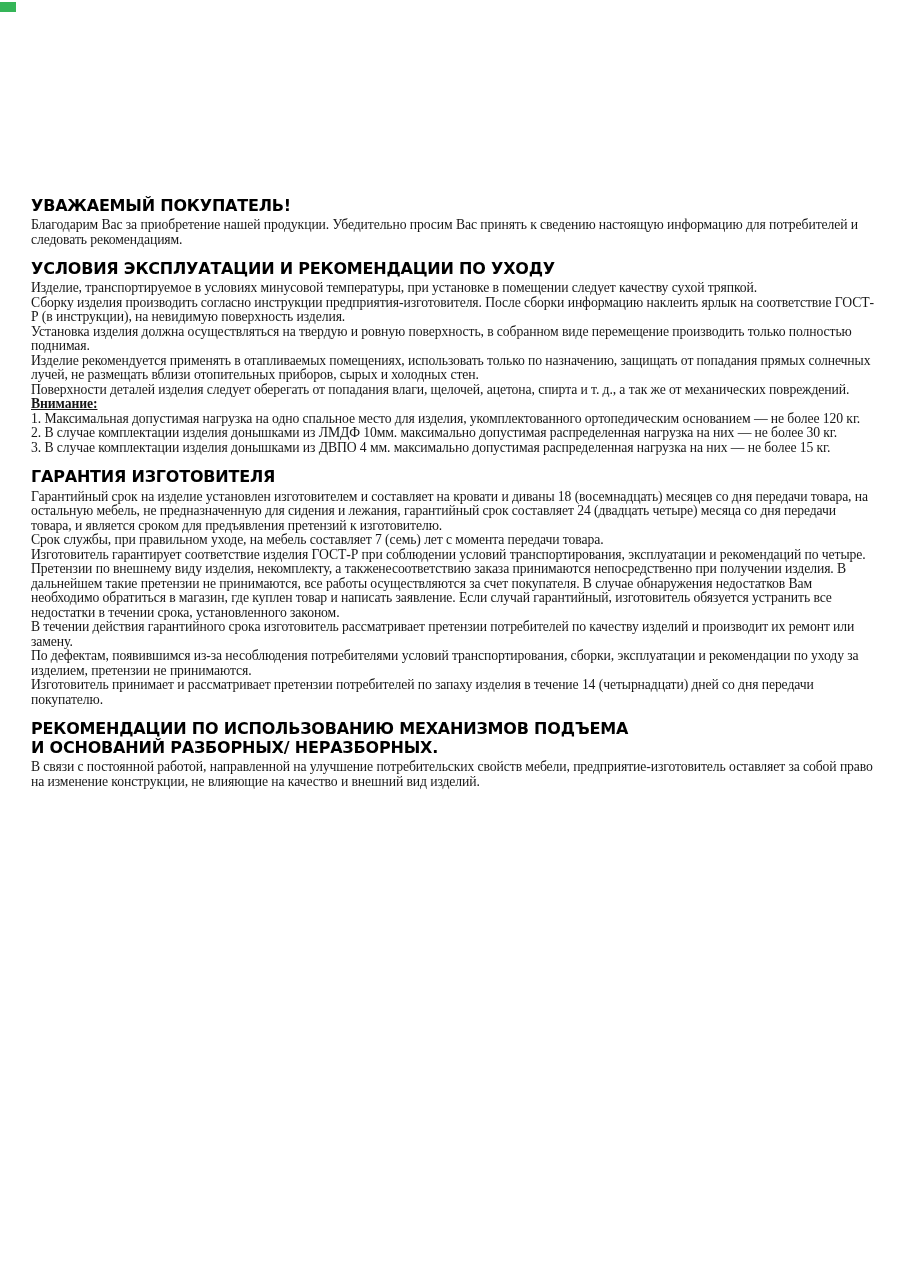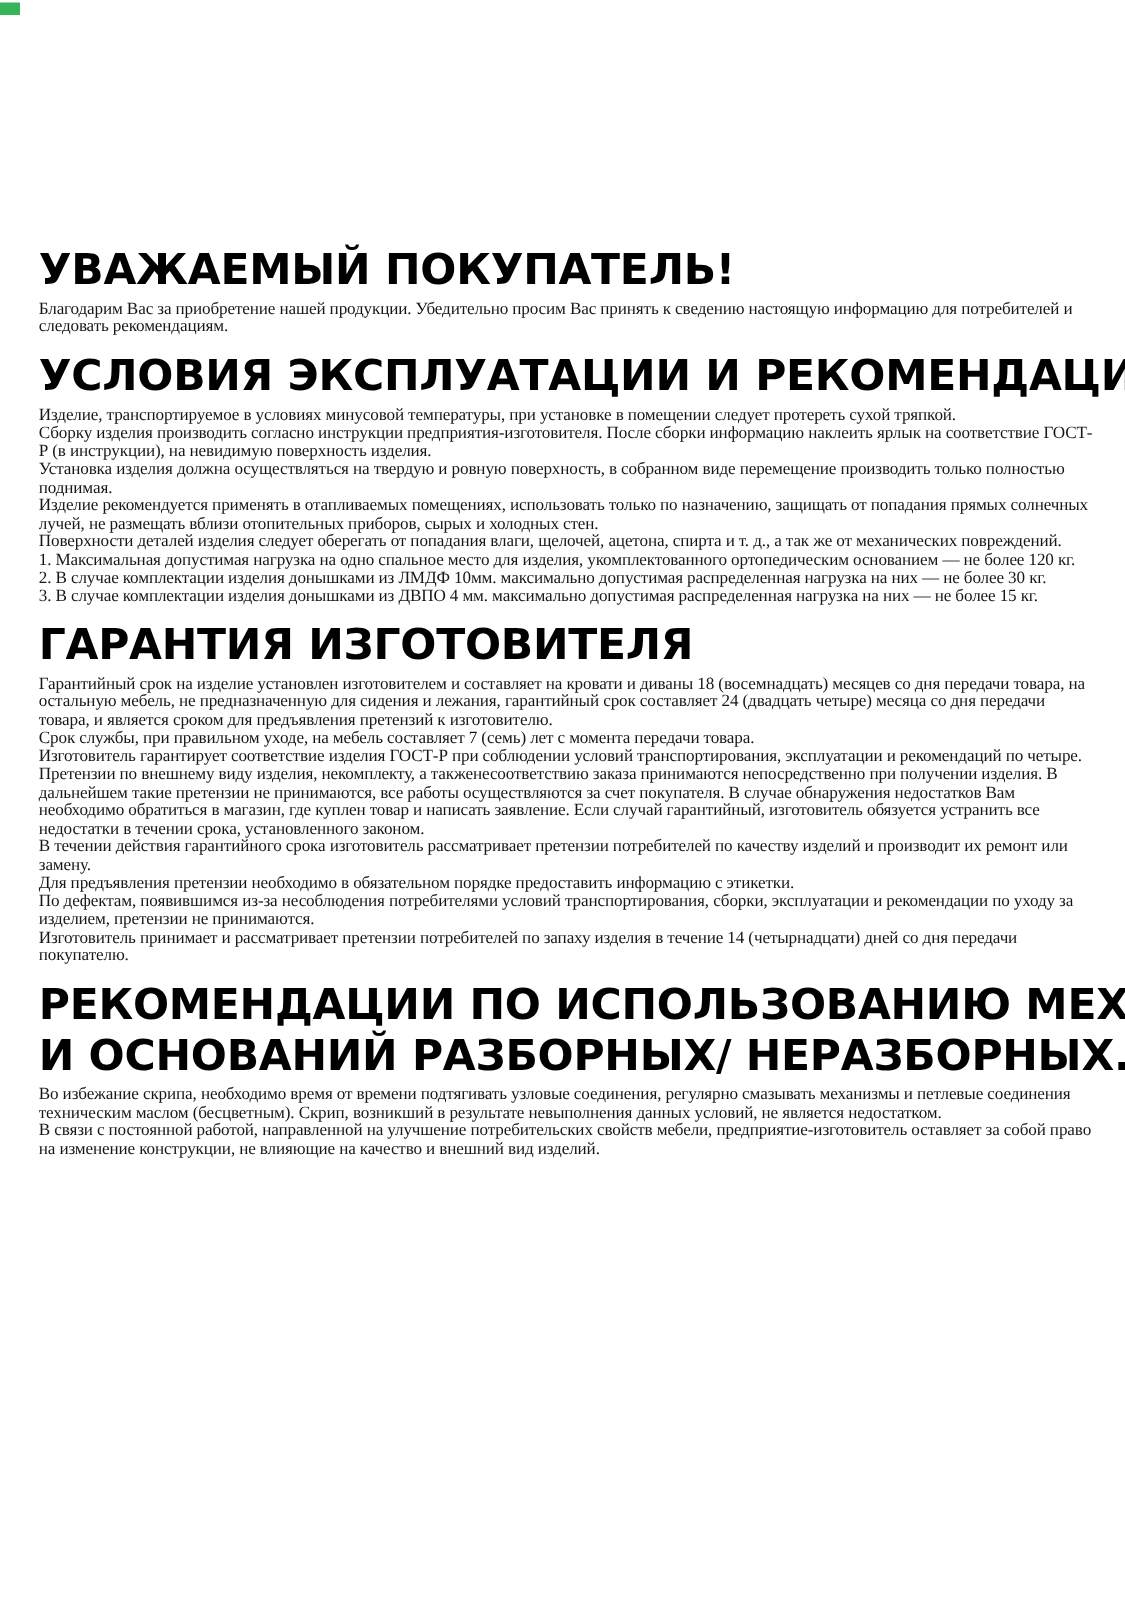--- a/index.html
+++ b/index.html
@@ -23,21 +23,21 @@
     height: 10px;
   }
   .page {
     position: absolute;
     left: 31px;
     top: 196px;
     width: 843px;
   }
   .doc-section { margin: 0; }
   .doc-heading {
-    font-size: 34px;
+    font-size: 16px;
     font-weight: bold;
     color: #000000;
     line-height: 1.2;
     margin: 0 0 3px 0;
     letter-spacing: -0.2px;
   }
   .doc-section + .doc-section .doc-heading {
     margin-top: 12px;
   }
   .heading-line { white-space: nowrap; }
@@ -69,51 +69,50 @@
     <div class="doc-body">
       <p>Благодарим Вас за приобретение нашей продукции. Убедительно просим Вас принять к сведению настоящую информацию для потребителей и следовать рекомендациям.</p>
     </div>
   </div>
 
   <div class="doc-section">
     <div class="doc-heading">
       <div class="heading-line">УСЛОВИЯ ЭКСПЛУАТАЦИИ И РЕКОМЕНДАЦИИ ПО УХОДУ</div>
     </div>
     <div class="doc-body">
-      <p>Изделие, транспортируемое в условиях минусовой температуры, при установке в помещении следует протереть сухой тряпкой.</p>
+      <p>Изделие, транспортируемое в условиях минусовой температуры, при установке в помещении следует качеству сухой тряпкой.</p>
       <p>Сборку изделия производить согласно инструкции предприятия-изготовителя. После сборки информацию наклеить ярлык на соответствие ГОСТ-Р (в инструкции), на невидимую поверхность изделия.</p>
       <p>Установка изделия должна осуществляться на твердую и ровную поверхность, в собранном виде перемещение производить только полностью поднимая.</p>
       <p>Изделие рекомендуется  применять в отапливаемых помещениях, использовать только по назначению, защищать от попадания прямых солнечных лучей, не размещать вблизи отопительных приборов, сырых и холодных стен.</p>
       <p>Поверхности деталей изделия следует оберегать от попадания влаги, щелочей, ацетона, спирта и т. д., а так же от механических повреждений.</p>
+      <p class="attention-label">Внимание:</p>
       <p>1. Максимальная допустимая нагрузка на одно спальное место для изделия, укомплектованного ортопедическим основанием — не более 120 кг.</p>
       <p>2. В случае комплектации изделия донышками из ЛМДФ 10мм. максимально допустимая распределенная нагрузка на них — не более 30 кг.</p>
       <p>3. В случае комплектации изделия донышками из ДВПО 4 мм. максимально допустимая распределенная нагрузка на них — не более 15 кг.</p>
     </div>
   </div>
 
   <div class="doc-section">
     <div class="doc-heading">
       <div class="heading-line">ГАРАНТИЯ ИЗГОТОВИТЕЛЯ</div>
     </div>
     <div class="doc-body">
       <p>Гарантийный срок на изделие установлен изготовителем и составляет на кровати и диваны 18 (восемнадцать) месяцев со дня передачи товара, на остальную мебель, не предназначенную для сидения и лежания, гарантийный срок составляет 24 (двадцать четыре) месяца со дня передачи товара, и является сроком для предъявления претензий к изготовителю.</p>
       <p>Срок службы, при правильном уходе, на мебель составляет 7 (семь) лет с момента передачи товара.</p>
       <p>Изготовитель гарантирует соответствие изделия ГОСТ-Р при соблюдении условий транспортирования, эксплуатации и рекомендаций по четыре.</p>
       <p>Претензии по внешнему виду изделия, некомплекту, а такженесоответствию заказа принимаются непосредственно при получении изделия. В дальнейшем такие претензии не принимаются, все работы осуществляются за счет покупателя. В случае обнаружения недостатков  Вам необходимо обратиться в магазин, где куплен товар и написать заявление. Если случай гарантийный, изготовитель обязуется устранить все недостатки в течении срока, установленного законом.</p>
       <p>В течении действия гарантийного срока изготовитель рассматривает претензии потребителей по качеству изделий и производит их ремонт или замену.</p>
-      <p>Для предъявления претензии необходимо в обязательном порядке предоставить информацию с этикетки.</p>
       <p>По дефектам, появившимся из-за несоблюдения потребителями условий транспортирования, сборки, эксплуатации и рекомендации по уходу за изделием, претензии не принимаются.</p>
       <p>Изготовитель принимает и рассматривает претензии потребителей по запаху изделия в течение 14 (четырнадцати) дней со дня передачи  покупателю.</p>
     </div>
   </div>
 
   <div class="doc-section">
     <div class="doc-heading">
       <div class="heading-line">РЕКОМЕНДАЦИИ ПО ИСПОЛЬЗОВАНИЮ МЕХАНИЗМОВ ПОДЪЕМА</div>
       <div class="heading-line">И ОСНОВАНИЙ РАЗБОРНЫХ/ НЕРАЗБОРНЫХ.</div>
     </div>
     <div class="doc-body">
-      <p>Во избежание скрипа, необходимо время от времени подтягивать узловые соединения, регулярно смазывать механизмы и петлевые соединения техническим маслом (бесцветным). Скрип, возникший в результате невыполнения данных условий, не является недостатком.</p>
       <p>В связи с постоянной работой, направленной на улучшение потребительских свойств мебели, предприятие-изготовитель оставляет за собой право на изменение конструкции, не влияющие на качество и внешний вид изделий.</p>
     </div>
   </div>
 
 </div>
 
 </body></html>

